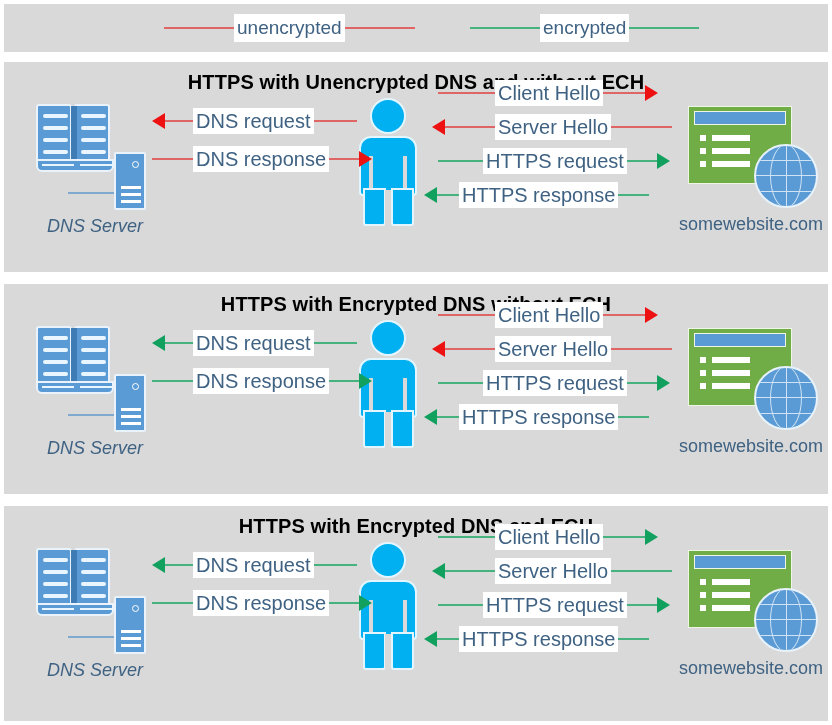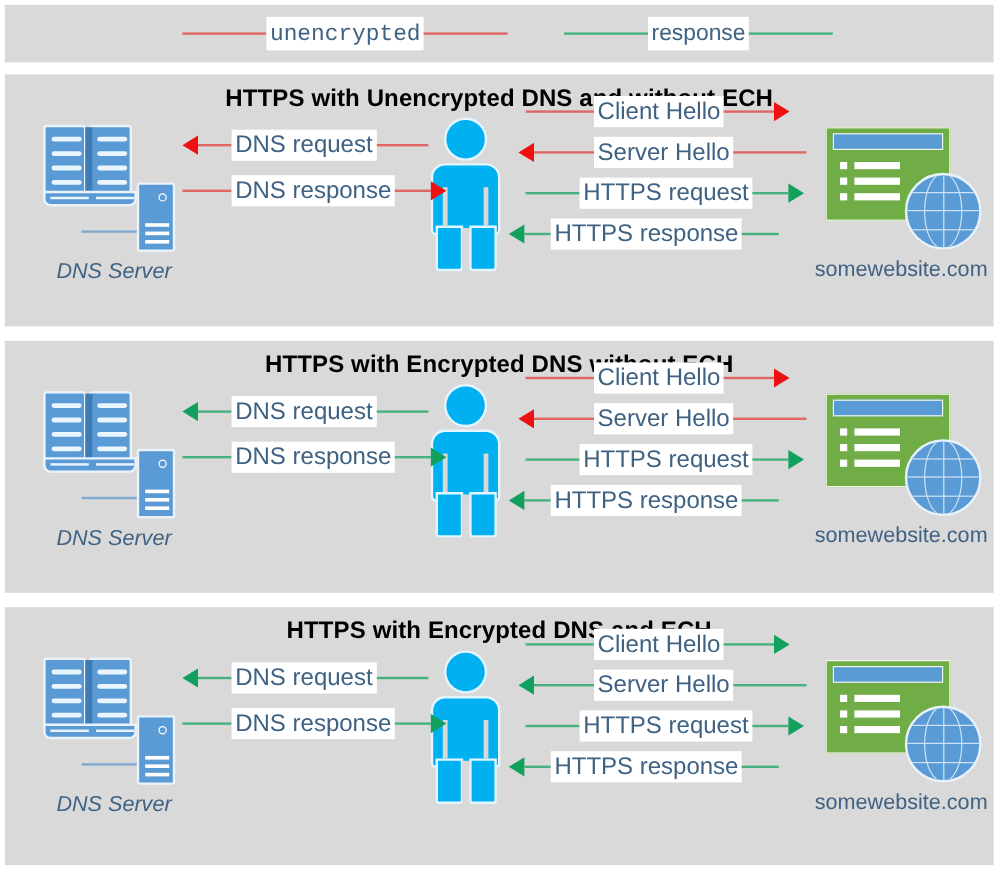--- a/index.html
+++ b/index.html
@@ -20,21 +20,21 @@
   #panel-3{ top:506px; height:215px; }
 
   
   .legend-item{position:absolute;top:0;height:48px;display:flex;align-items:center;}
   .legend-line{height:2px;width:70px;}
   .legend-text{
     background:#ffffff;color:#3f6283;
     font-size:19px;line-height:26px;padding:1px 3px;
     white-space:nowrap;
   }
-  #legend-unencrypted{left:148px;font-family:Liberation Mono, monospace;}
+  #legend-unencrypted{left:160px;}
   #legend-encrypted{left:466px;}
 
   
   .panel-title{
     position:absolute;top:9px;left:0;width:100%;
     text-align:center;color:#000000;
     font-size:20px;font-weight:bold;letter-spacing:.1px;
   }
 
   
@@ -121,21 +121,21 @@
 <body>
 
 <div class="panel" id="legend-panel">
   <div class="legend-item" id="legend-unencrypted">
     <div class="legend-line" style="background: rgb(224, 102, 102);"></div>
     <div class="legend-text">unencrypted</div>
     <div class="legend-line" style="background: rgb(224, 102, 102);"></div>
   </div>
   <div class="legend-item" id="legend-encrypted">
     <div class="legend-line" style="background: rgb(70, 179, 127);"></div>
-    <div class="legend-text">response</div>
+    <div class="legend-text">encrypted</div>
     <div class="legend-line" style="background: rgb(70, 179, 127);"></div>
   </div>
 </div>
 
 <div class="panel" id="panel-1">
     <div class="panel-title">HTTPS with Unencrypted DNS and without ECH</div>
     <div class="dns-server">
       <div class="book">
         <div class="book-half l">
           <div class="book-line" style="top:8px"></div>

